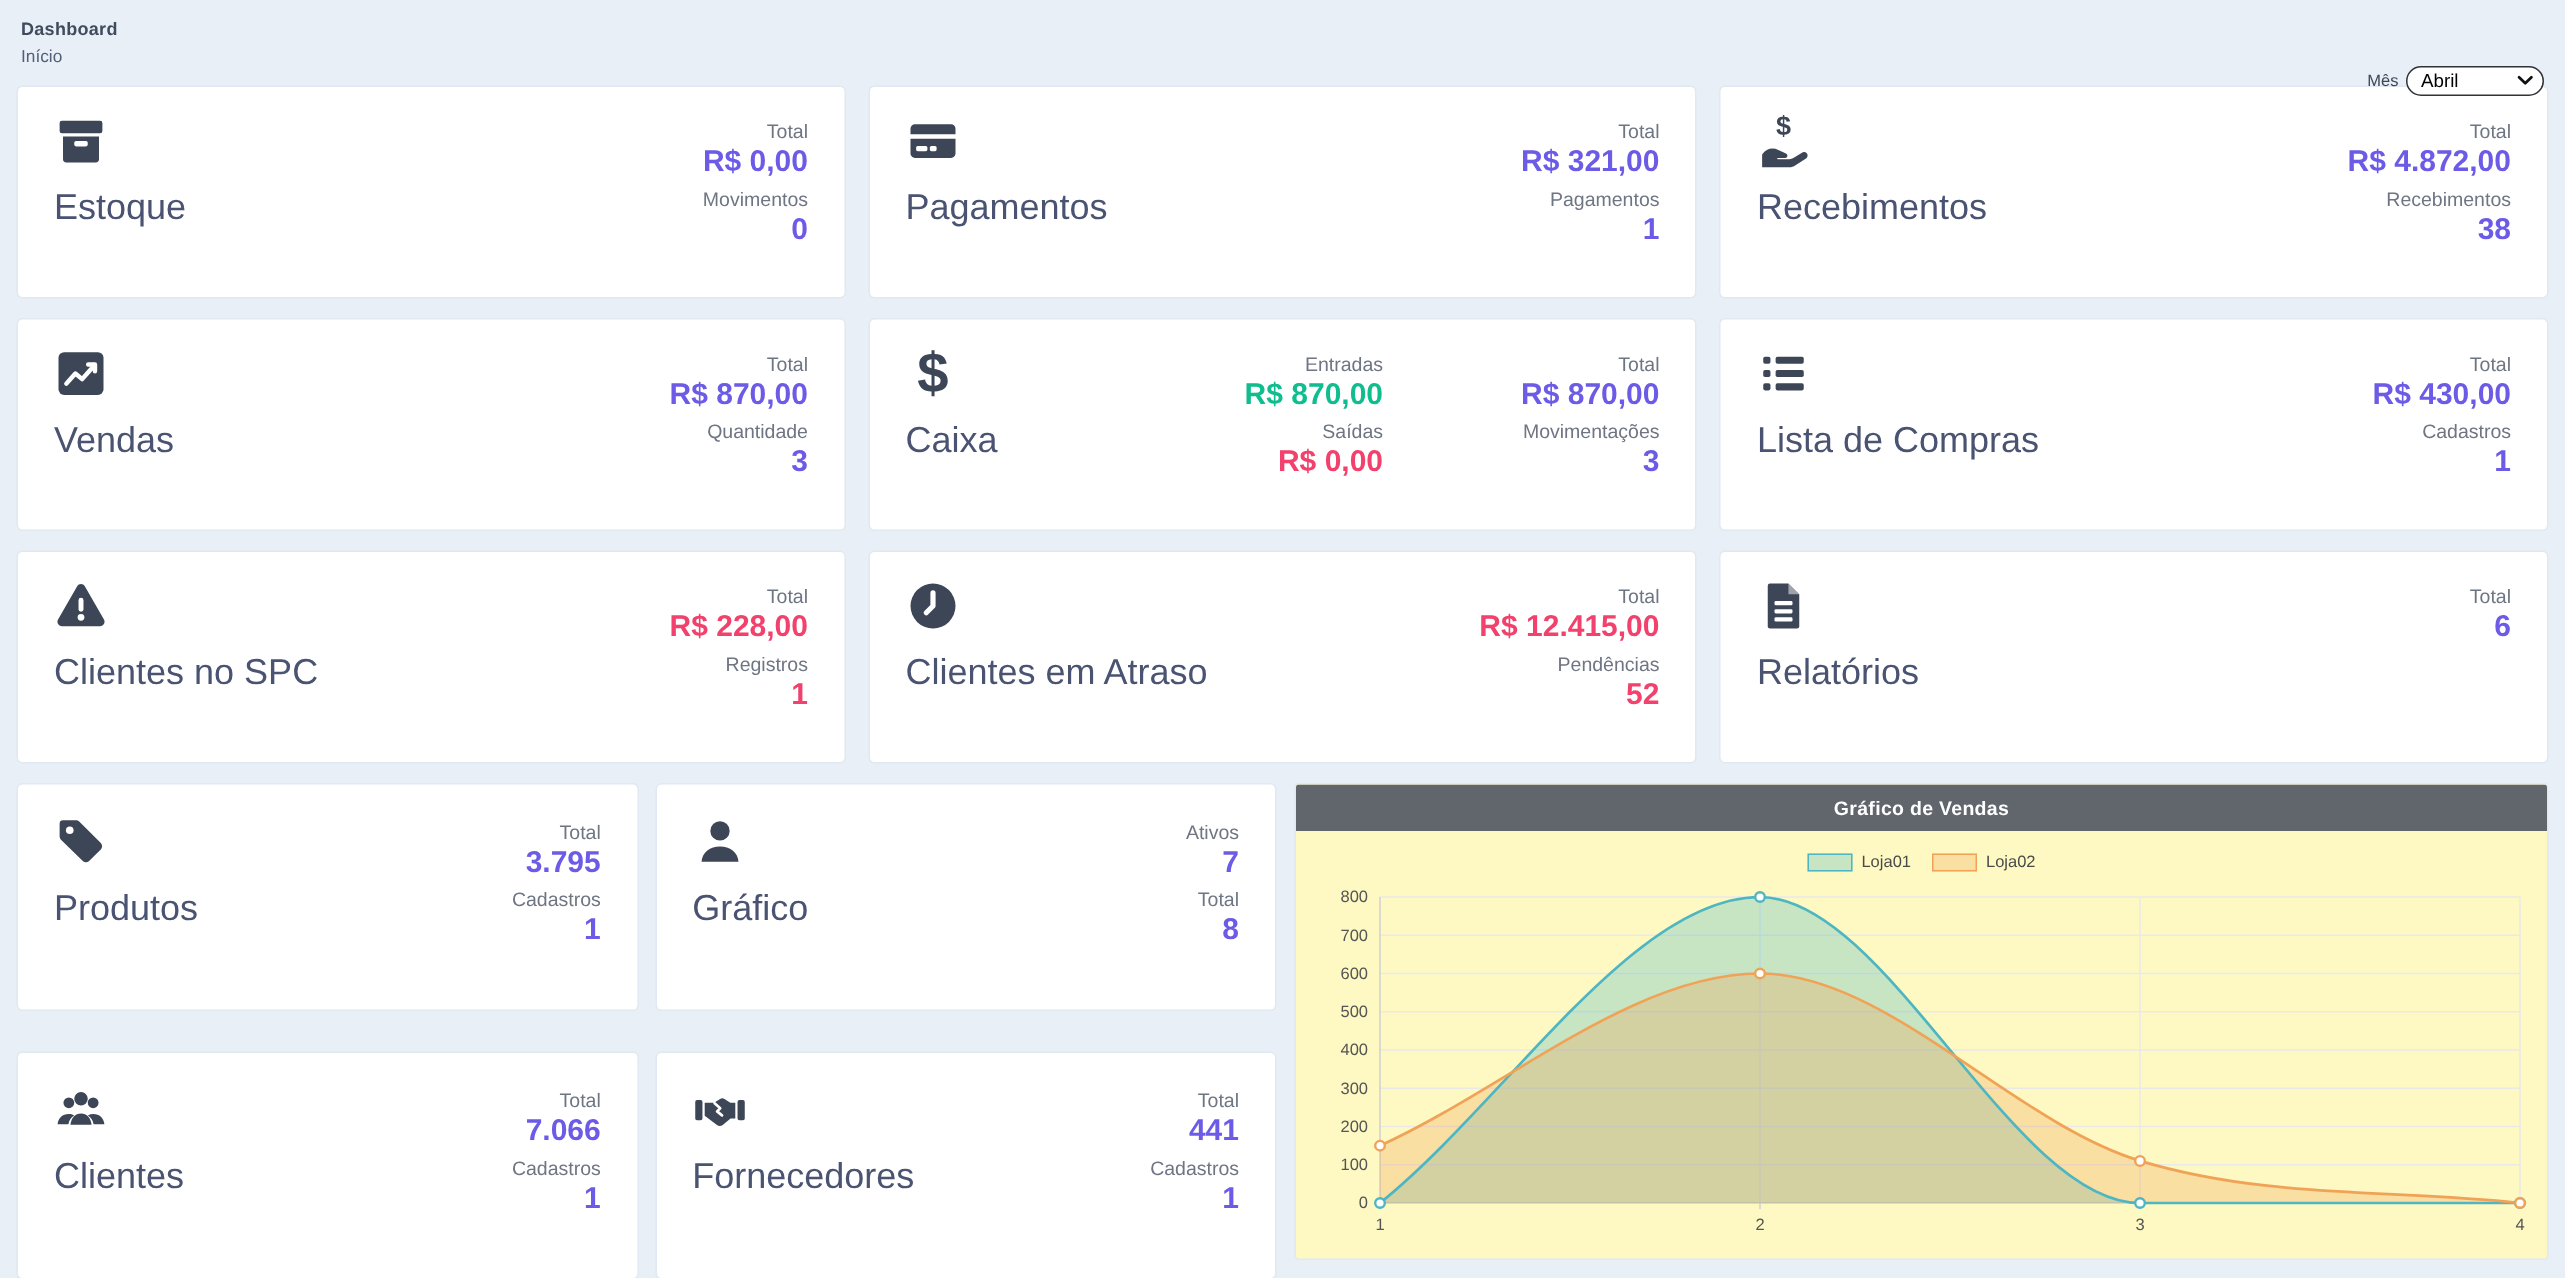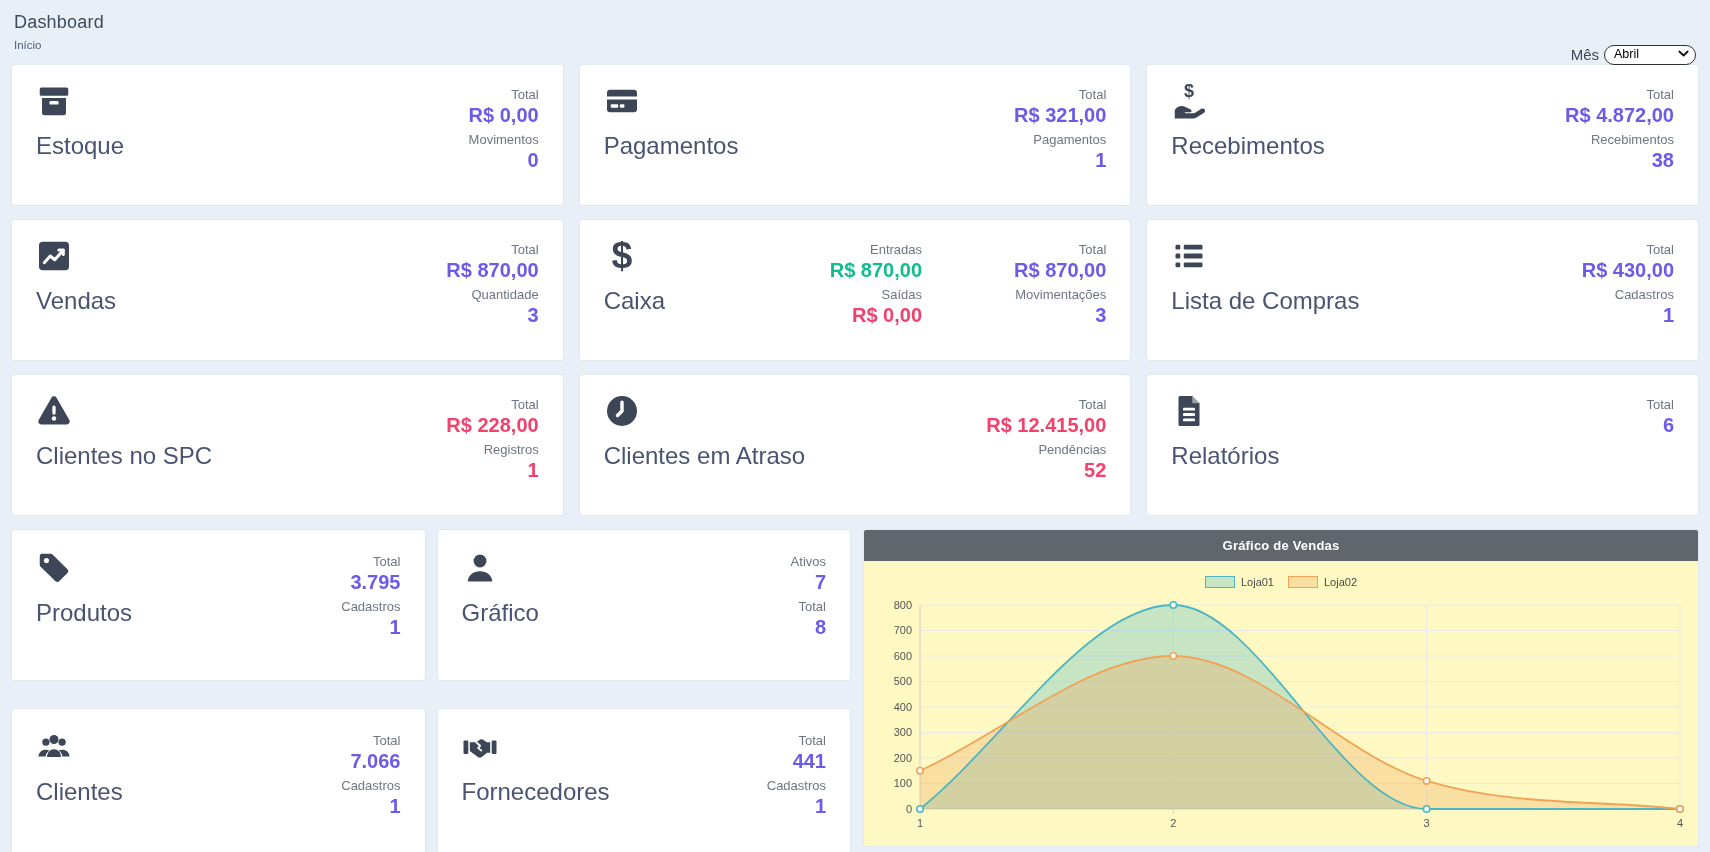--- a/index.html
+++ b/index.html
@@ -8,24 +8,24 @@
   }
   *{box-sizing:border-box;margin:0;padding:0;}
   html,body{width:1710px;height:852px;overflow:hidden;}
   body{
     background:#e9eff6;
     font-family:"Liberation Sans","DejaVu Sans",sans-serif;
     position:relative;
   }
   .page{width:1710px;height:852px;padding:10px 12px 0 12px;position:relative;}
   .page-header{padding:2px 0 6px 2px;}
-  .page-title{font-size:18px;font-weight:normal;color:var(--ink);letter-spacing:.2px;}
+  .page-title{font-size:12px;font-weight:bold;color:var(--ink);letter-spacing:.2px;}
   .breadcrumb{font-size:11.5px;color:#51607a;margin-top:6px;}
   .month-filter{position:absolute;top:44px;right:14px;display:flex;align-items:center;gap:5px;}
-  .month-filter .flt-label{font-size:15px;color:#3c4858;}
+  .month-filter .flt-label{font-size:11px;color:#3c4858;}
   .sel-wrap{position:relative;display:inline-block;}
   select.month-select{
     -webkit-appearance:none;appearance:none;
     font-family:inherit;font-size:12.5px;color:#000000;
     background:#fff;border:1.7px solid #2f3237;border-radius:11px;
     padding:1px 26px 2px 9px;min-width:92px;height:20px;outline:none;
   }
   .sel-caret{position:absolute;right:7px;top:4px;pointer-events:none;display:inline-flex;}
 
   .cards-grid{display:grid;grid-template-columns:repeat(3,1fr);gap:15px 17px;margin-top:8px;}

